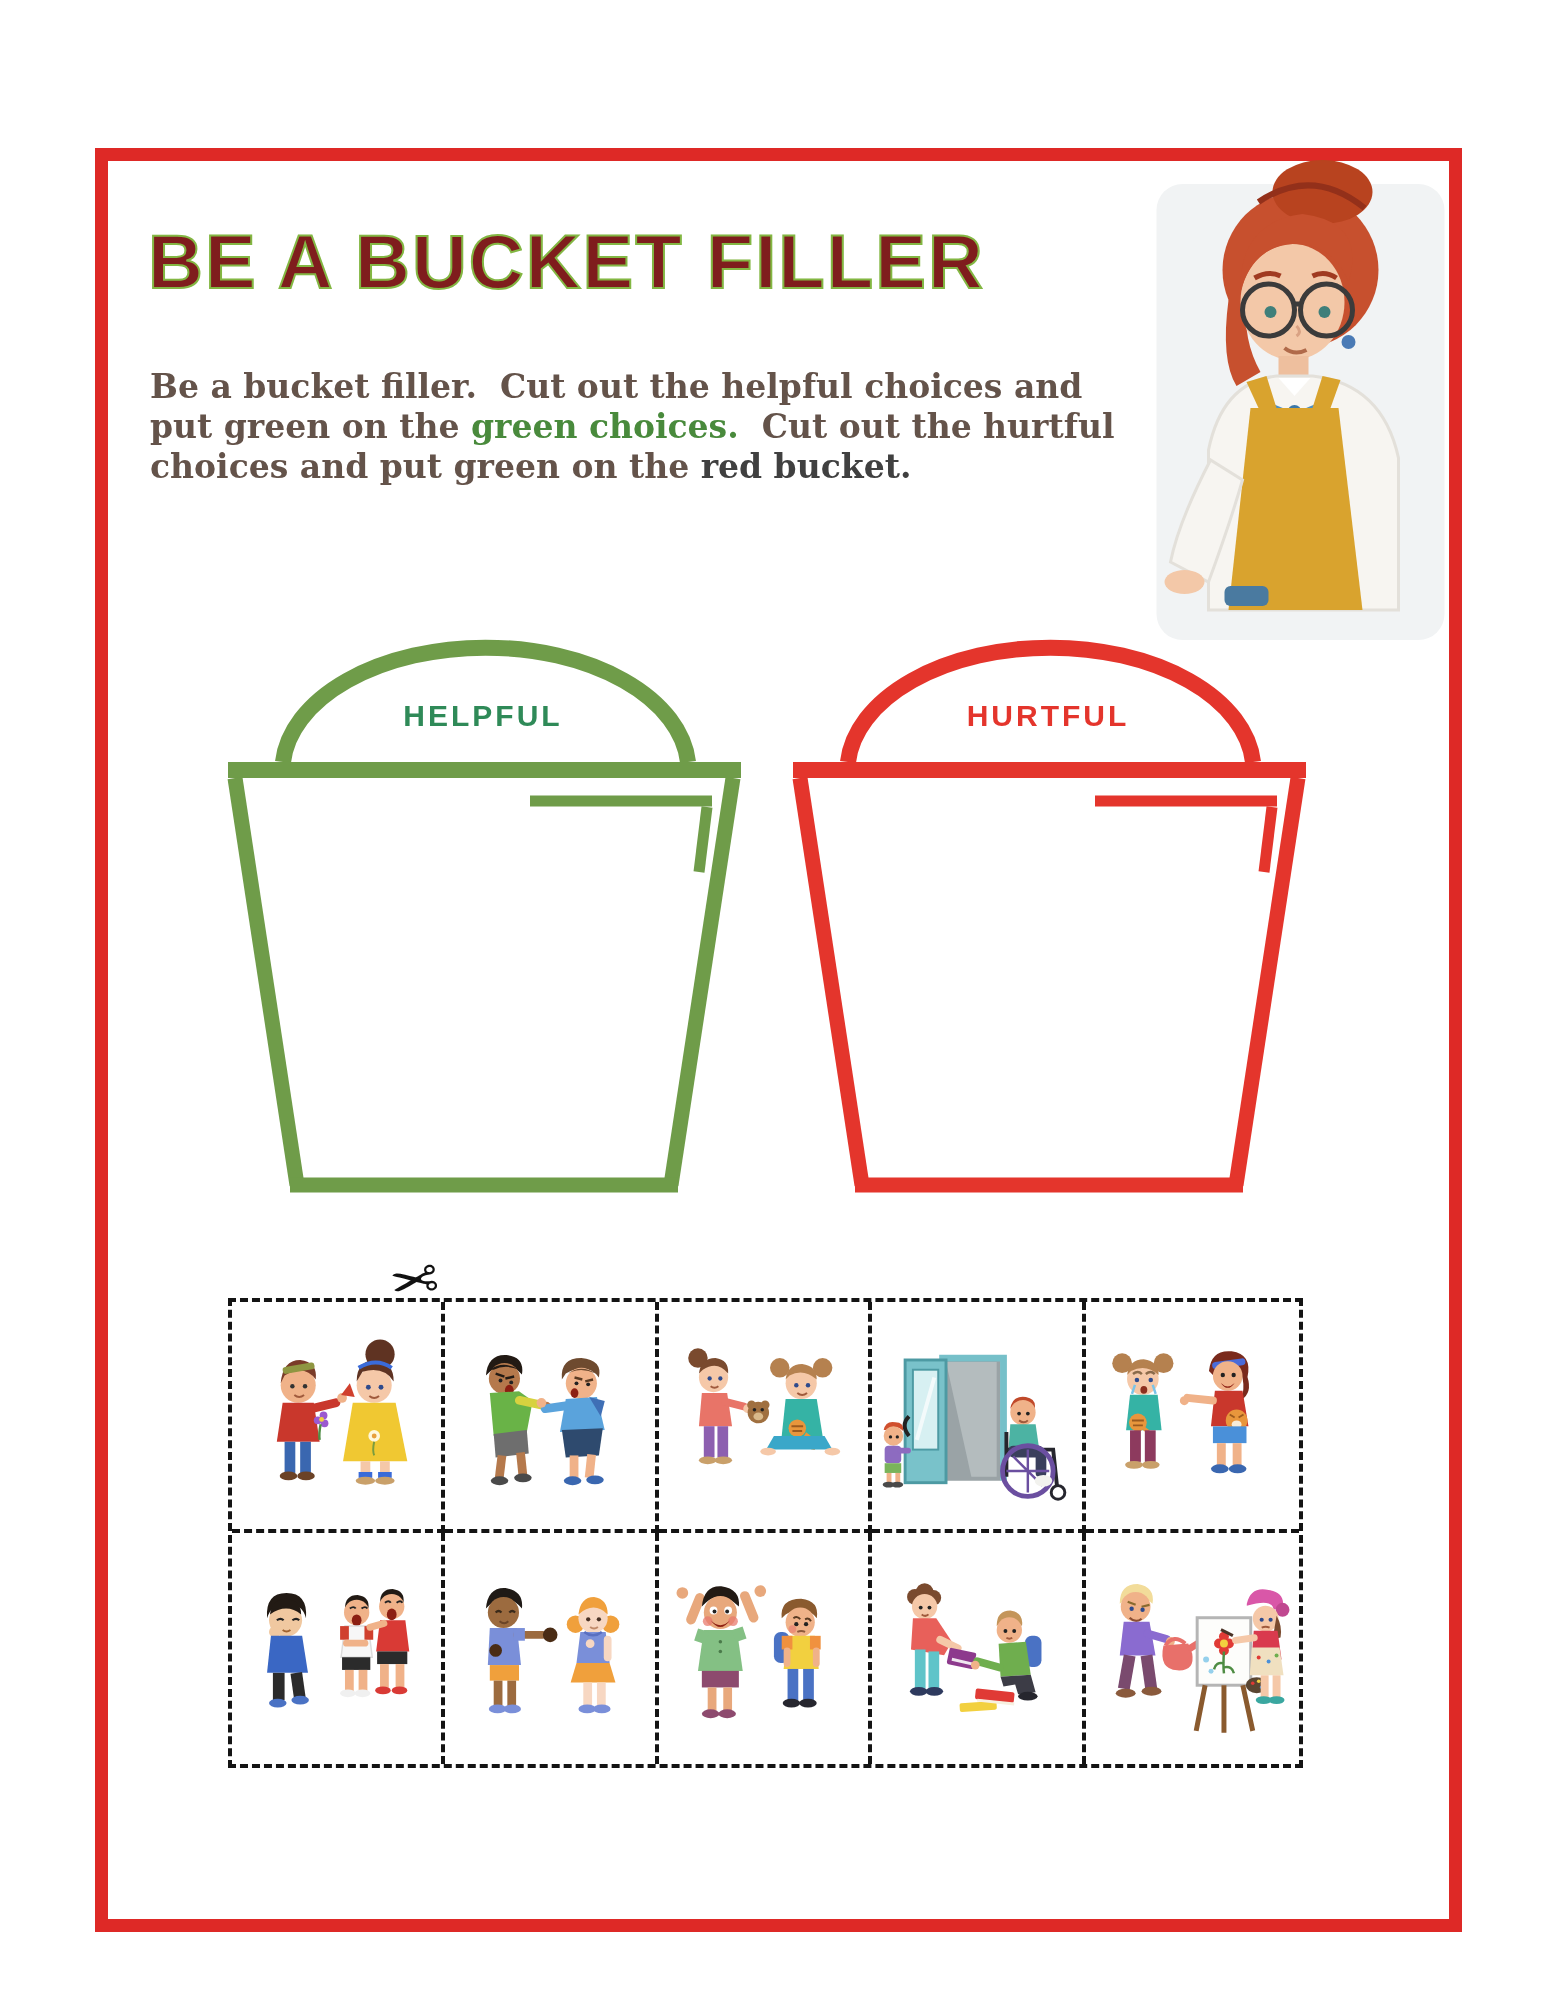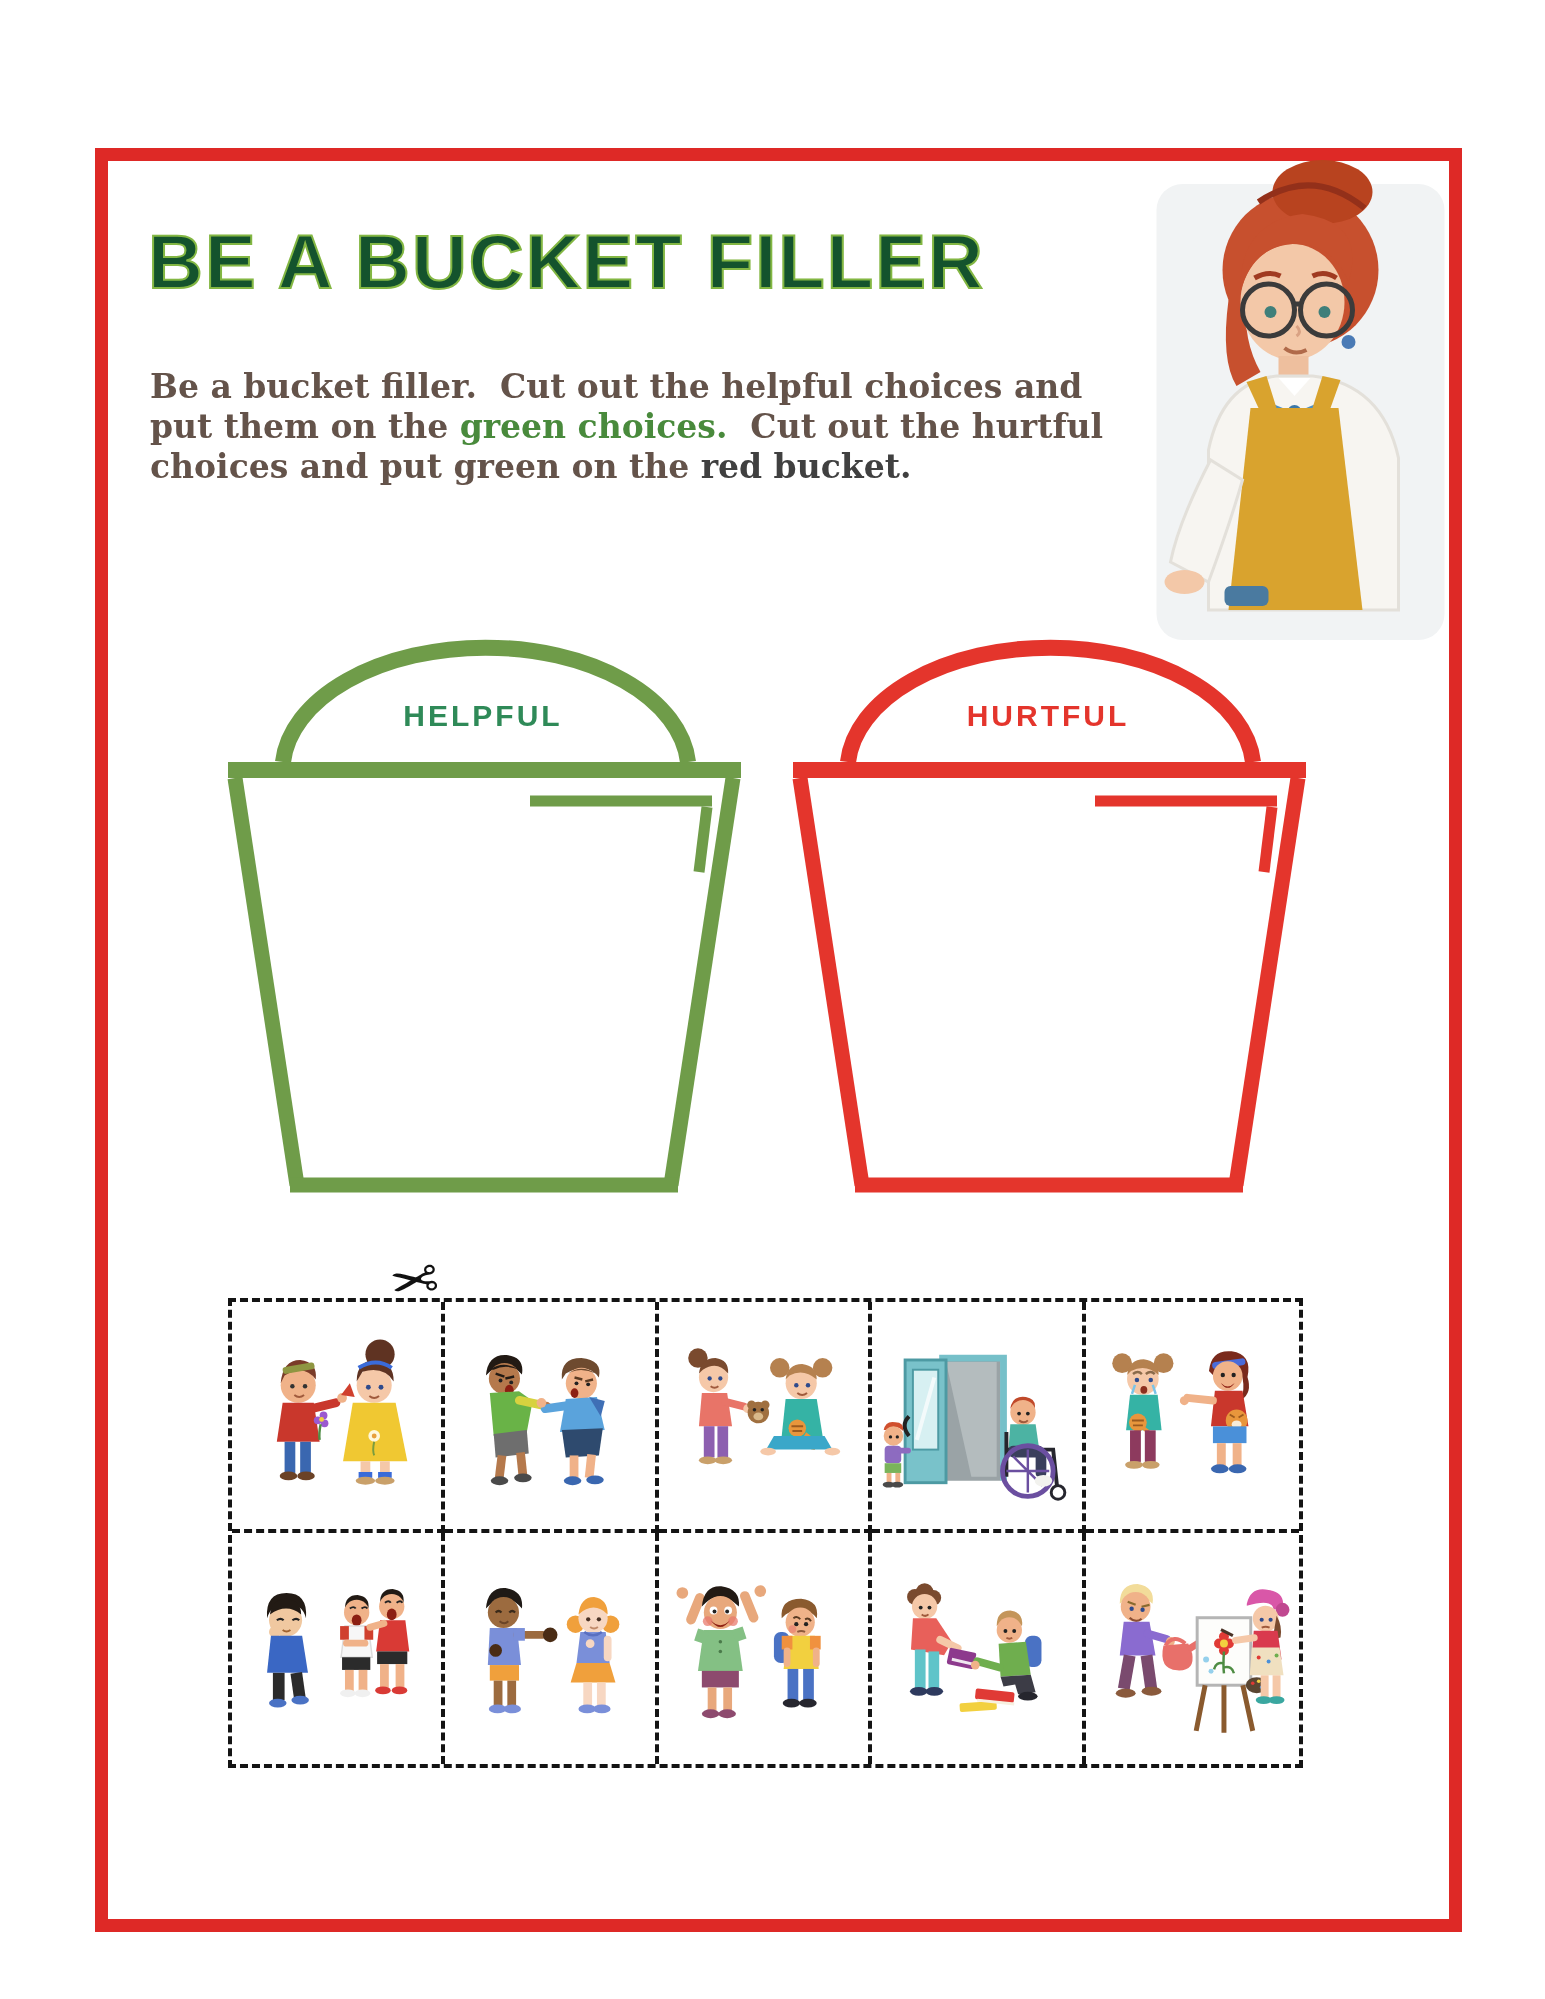--- a/index.html
+++ b/index.html
@@ -1,39 +1,39 @@
 <!DOCTYPE html>
 <html><head>
 <meta charset="utf-8">
 <style>
   html,body{margin:0;padding:0;background:#fff;}
   body{width:1545px;height:1999px;position:relative;font-family:"Liberation Sans",sans-serif;overflow:hidden;}
   .frame{position:absolute;left:95px;top:148px;width:1367px;height:1784px;border:13px solid #de2926;background:#fff;box-sizing:border-box;}
-  .title{position:absolute;left:148px;top:218px;width:980px;font-family:"Liberation Sans",sans-serif;font-weight:bold;font-size:76px;letter-spacing:2px;color:#14532d;-webkit-text-stroke:2px #83b743;}
+  .title{position:absolute;left:148px;top:218px;width:980px;font-family:"Liberation Sans",sans-serif;font-weight:bold;font-size:76px;letter-spacing:2px;color:#7f1d1d;-webkit-text-stroke:2px #83b743;}
   .instructions{position:absolute;left:150px;top:334px;width:1000px;font-family:"DejaVu Serif",serif;font-weight:bold;font-size:33px;line-height:40px;color:#64534a;white-space:pre-wrap;}
   .instructions .green{color:#498a3c;}
   .instructions .red{color:#404040;}
   .teacher{position:absolute;left:1148px;top:150px;width:305px;height:505px;}
   .buckets{position:absolute;left:220px;top:520px;width:1100px;height:680px;}
   .bucket-label{font-family:"Liberation Sans",sans-serif;font-weight:bold;font-size:30px;letter-spacing:3px;}
   .scissors{position:absolute;left:390px;top:1252px;font-size:58px;line-height:1;color:#111;transform:scaleX(-1) rotate(8deg);}
   .grid{position:absolute;left:228px;top:1298px;width:1075px;height:470px;display:grid;grid-template-columns:repeat(5,1fr);grid-template-rows:repeat(2,1fr);border:4px dashed #141414;box-sizing:border-box;background:#fff;}
   .card{border-right:4px dashed #141414;border-bottom:4px dashed #141414;display:flex;align-items:center;justify-content:center;overflow:hidden;background:#fff;}
   .card:nth-child(5n){border-right:none;}
   .card:nth-child(n+6){border-bottom:none;}
   .card svg{width:100%;height:100%;}
 </style>
 </head>
 <body>
 
 <div class="frame"></div>
 
 <div class="title">BE A BUCKET FILLER</div>
 
-<p class="instructions"><span>Be a bucket filler.  Cut out the helpful choices and put them on the </span><span class="green">green choices.</span><span>  Cut out the hurtful choices and put green on the </span><span class="red">red bucket.</span></p>
+<p class="instructions"><span>Be a bucket filler.  Cut out the helpful choices and put green on the </span><span class="green">green choices.</span><span>  Cut out the hurtful choices and put green on the </span><span class="red">red bucket.</span></p>
 
 <svg class="teacher" viewBox="0 0 300 505">
   <rect x="6" y="34" width="288" height="456" rx="26" fill="#f1f3f4"></rect>
   <circle cx="150" cy="120" r="78" fill="#c7502e"></circle>
   <ellipse cx="172" cy="42" rx="50" ry="32" fill="#b8431f"></ellipse>
   <path d="M108 52 Q162 16 214 58" stroke="#93301a" stroke-width="6" fill="none"></path>
   <path d="M78 150 Q70 210 86 236 L110 222 Q92 190 96 150 Z" fill="#c7502e"></path>
   <ellipse cx="142" cy="152" rx="52" ry="58" fill="#f3c8a8"></ellipse>
   <path d="M90 142 Q88 72 152 64 Q216 72 198 132 Q182 92 142 94 Q102 97 90 142 Z" fill="#c7502e"></path>
   <circle cx="118" cy="160" r="26" fill="none" stroke="#3b3b3b" stroke-width="5"></circle>

